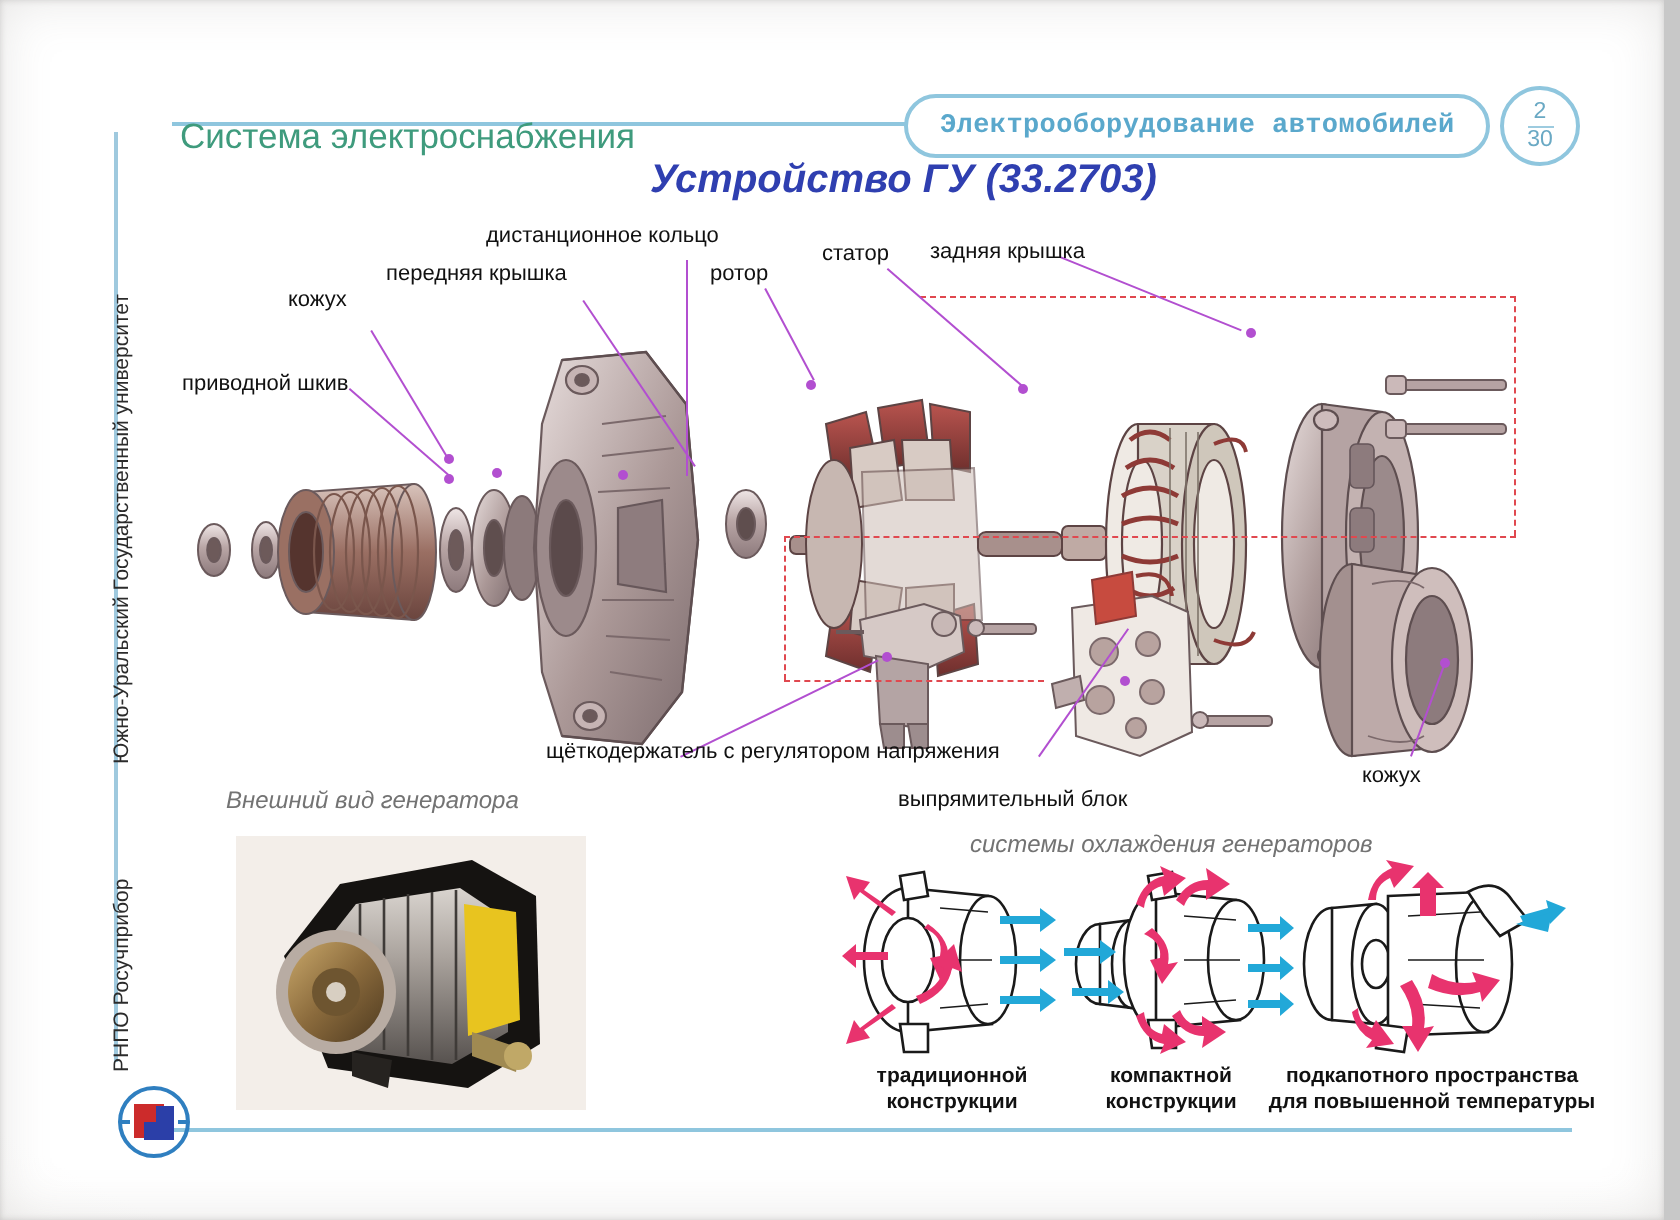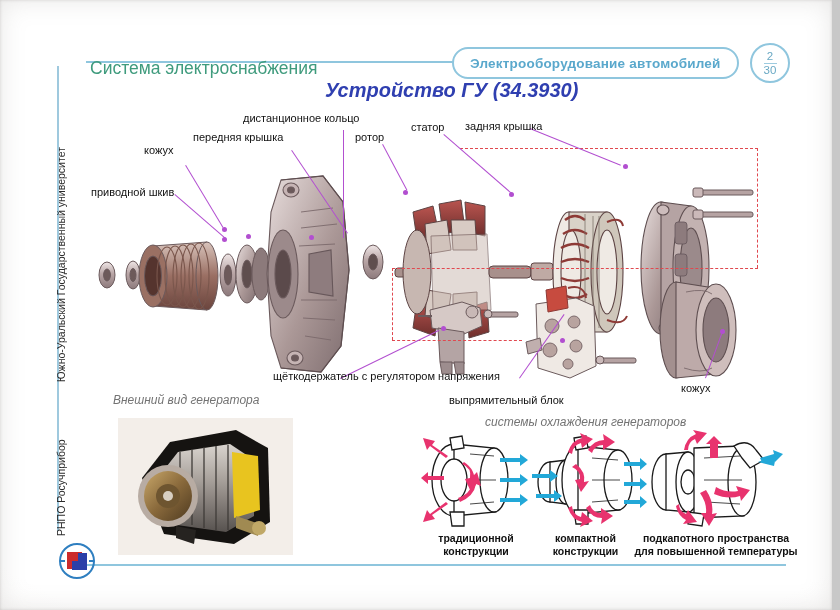--- a/index.html
+++ b/index.html
@@ -23,21 +23,21 @@
   
   .hdr-line{
     position:absolute;left:86px;top:61px;width:370px;height:2px;
     background:#8fc6de;
   }
   .hdr-pill{
     position:absolute;left:452px;top:47px;height:28px;
     border:2px solid #8fc6de;border-radius:16px;
     padding:0 16px;display:flex;align-items:center;
     color:#5aa8cc;font-size:13.5px;font-weight:bold;letter-spacing:.2px;
-    background:#fff;white-space:nowrap;
+    background:#fff;white-space:nowrap;font-family:Liberation Mono, monospace;
   }
   .hdr-circle{
     position:absolute;left:750px;top:43px;width:36px;height:36px;border-radius:50%;
     border:2px solid #8fc6de;background:#fff;
     display:flex;flex-direction:column;align-items:center;justify-content:center;
     color:#6aa9c4;font-size:11.5px;line-height:11px;
   }
   .hdr-circle .bar{width:13px;height:1px;background:#9dcbdf;margin:1px 0;}
 
   .section-title{
@@ -114,21 +114,21 @@
   <div class="paper"></div>
 
   <div class="hdr-line"></div>
   <div class="section-title">Система электроснабжения</div>
   <div class="hdr-pill">Электрооборудование автомобилей</div>
   <div class="hdr-circle">
     <span>2</span>
     <span class="bar"></span>
     <span>30</span>
   </div>
-  <div class="main-title">Устройство ГУ (34.3930)</div>
+  <div class="main-title">Устройство ГУ (33.2703)</div>
 
   <div class="vbar"></div>
   <div class="vtext" id="v-univ">Южно-Уральский Государственный университет</div>
   <div class="vtext" id="v-rnpo">РНПО Росучприбор</div>
 
   <div class="art" style="left:95px;top:150px;">
     <svg width="660" height="240" viewBox="0 0 660 240">
       <defs>
         <linearGradient id="mtl" x1="0" y1="0" x2="0" y2="1">
           <stop offset="0%" stop-color="#efe6e6"></stop>

